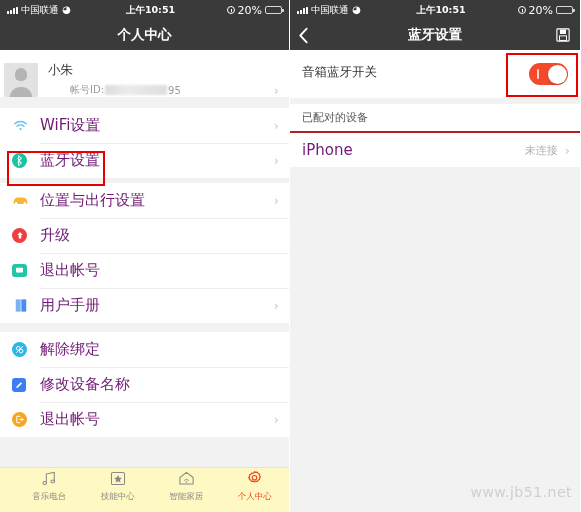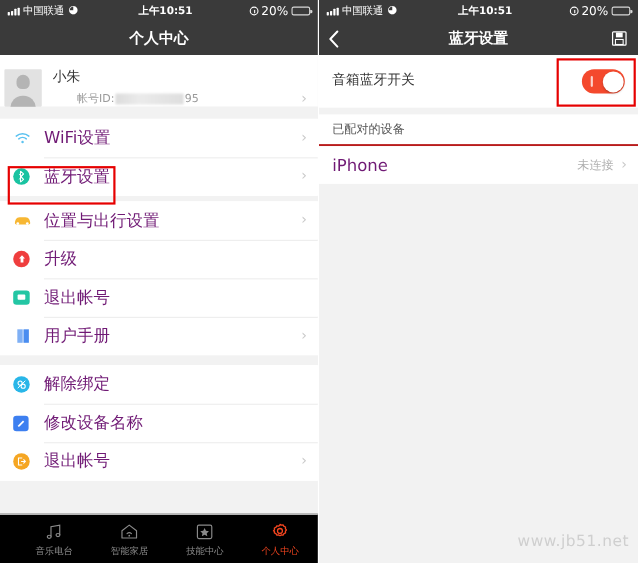--- a/index.html
+++ b/index.html
@@ -112,22 +112,22 @@
   .ic-sq { border-radius: 3px; color:#fff; font-size:10px; }
 
   .version {
     text-align: center; font-size: 9px; color: #b5b5b5;
     padding: 11px 0 11px; background: #f2f2f2;
   }
 
   
   .tabbar {
     position: absolute; left: 0; right: 0; bottom: 0; height: 45px;
-    background: #000000; border-top: 1px solid #e2e2e2;
-    display: flex; align-items: center; padding-left: 15px;
+    background: #fef9c3; border-top: 1px solid #e2e2e2;
+    display: flex; align-items: flex-start; padding-left: 15px;
   }
   .tab { flex: 1; text-align: center; color: #8a8a8a; }
   .tab .tab-ic { height: 21px; display:flex; align-items:center; justify-content:center; }
   .tab .tab-lb { font-size: 8.5px; margin-top: 2px; }
   .tab.active { color: #f4451f; }
 
   
   .section-head {
     height: 29px; display: flex; align-items: center;
     padding: 0 12px; font-size: 11px; color: #555; background: #fff;
@@ -338,36 +338,36 @@
           <svg width="16" height="15" viewBox="0 0 18 17">
               <path d="M6 13.4V3.2l9-1.6v10.2" stroke="#8a8a8a" stroke-width="1.2" fill="none"></path>
               <ellipse cx="4.2" cy="13.6" rx="2" ry="1.6" stroke="#8a8a8a" stroke-width="1.2" fill="none"></ellipse>
               <ellipse cx="13.2" cy="11.8" rx="2" ry="1.6" stroke="#8a8a8a" stroke-width="1.2" fill="none"></ellipse>
             </svg>
         </div>
         <div class="tab-lb">音乐电台</div>
       </div>
       <div class="tab">
         <div class="tab-ic">
+          <svg width="16" height="15" viewBox="0 0 18 17">
+              <rect x="1.6" y="1.6" width="14.8" height="13.8" rx="1.6" stroke="#8a8a8a" stroke-width="1.2" fill="none"></rect>
+              <path d="M9 4.6l1.4 2.8 3.1.4-2.3 2.2.6 3.1L9 11.6l-2.8 1.5.6-3.1-2.3-2.2 3.1-.4L9 4.6z" fill="#8a8a8a"></path>
+            </svg>
+        </div>
+        <div class="tab-lb">技能中心</div>
+      </div>
+      <div class="tab">
+        <div class="tab-ic">
           <svg width="17" height="15" viewBox="0 0 19 17">
               <path d="M2 7.4L9.5 1.6 17 7.4v7.4H2V7.4z" stroke="#8a8a8a" stroke-width="1.2" fill="none" stroke-linejoin="round"></path>
               <path d="M7.2 10.4a3.4 3.4 0 014.6 0" stroke="#8a8a8a" stroke-width="1.1" fill="none" stroke-linecap="round"></path>
               <circle cx="9.5" cy="12.4" r="0.9" fill="#8a8a8a"></circle>
             </svg>
         </div>
         <div class="tab-lb">智能家居</div>
-      </div>
-      <div class="tab">
-        <div class="tab-ic">
-          <svg width="16" height="15" viewBox="0 0 18 17">
-              <rect x="1.6" y="1.6" width="14.8" height="13.8" rx="1.6" stroke="#8a8a8a" stroke-width="1.2" fill="none"></rect>
-              <path d="M9 4.6l1.4 2.8 3.1.4-2.3 2.2.6 3.1L9 11.6l-2.8 1.5.6-3.1-2.3-2.2 3.1-.4L9 4.6z" fill="#8a8a8a"></path>
-            </svg>
-        </div>
-        <div class="tab-lb">技能中心</div>
       </div>
       <div class="tab active">
         <div class="tab-ic">
           <svg width="17" height="17" viewBox="0 0 19 19">
               <path d="M9.5 1.8l1.5.9 1.7-.3.9 1.5 1.6.7-.2 1.7 1.1 1.3-1.1 1.3.2 1.7-1.6.7-.9 1.5-1.7-.3-1.5.9-1.5-.9-1.7.3-.9-1.5-1.6-.7.2-1.7L2.9 8.6 4 7.3l-.2-1.7 1.6-.7.9-1.5 1.7.3 1.5-.9z" stroke="#f4451f" stroke-width="1.3" fill="none" stroke-linejoin="round"></path>
               <circle cx="9.5" cy="8.6" r="2.5" stroke="#f4451f" stroke-width="1.3" fill="none"></circle>
             </svg>
         </div>
         <div class="tab-lb">个人中心</div>
       </div>

